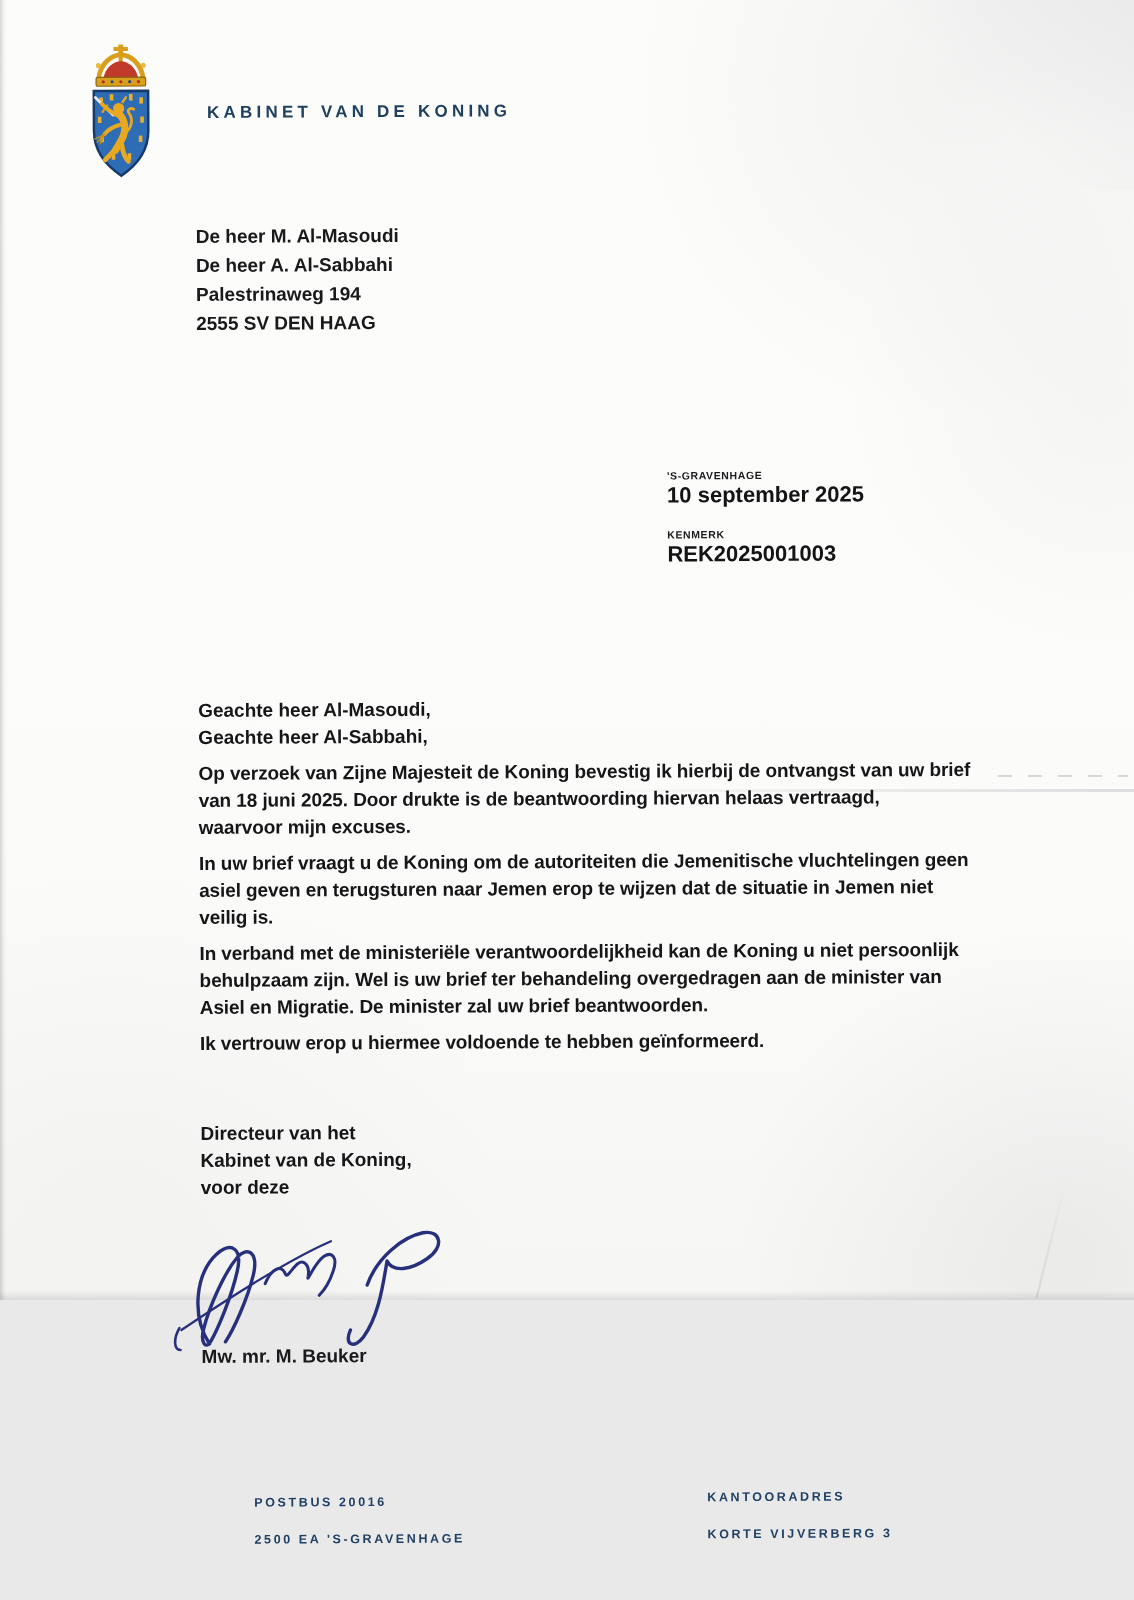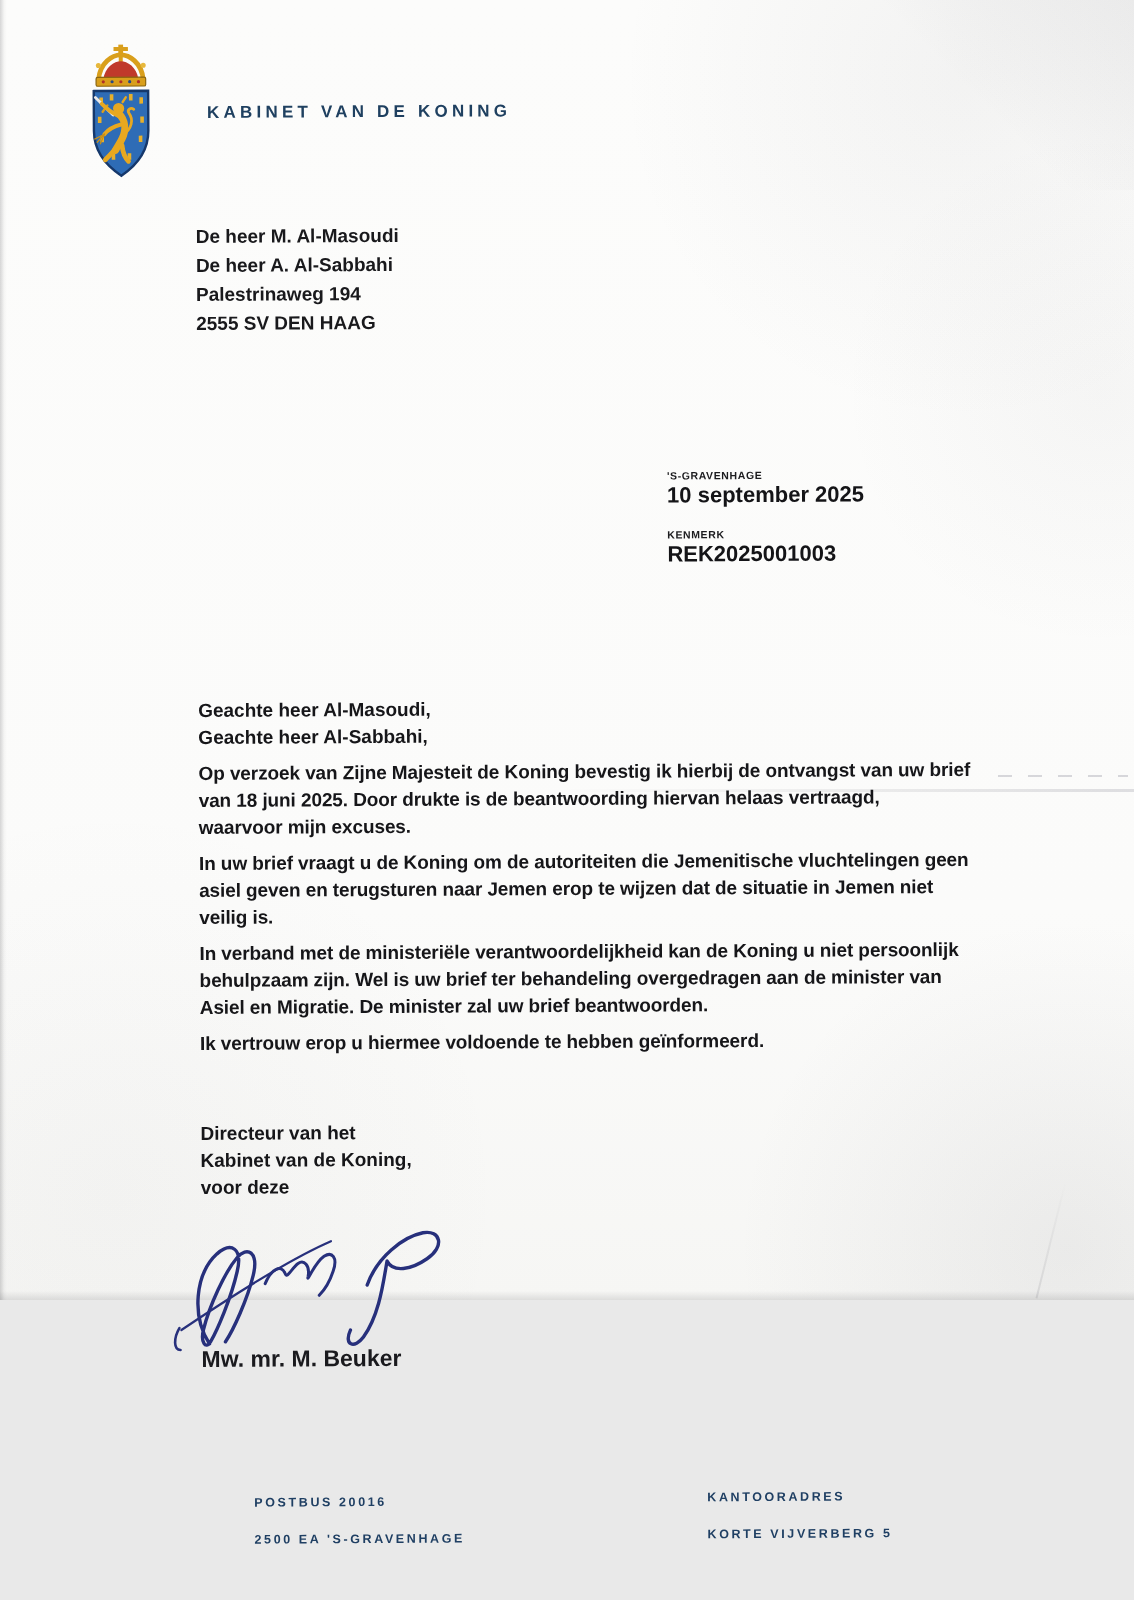--- a/index.html
+++ b/index.html
@@ -65,21 +65,21 @@
   }
 
   
   .closing{
     position:absolute;left:198px;top:1118px;
     font-size:19px;font-weight:600;line-height:27px;color:#161619;
   }
   .signature{position:absolute;left:168px;top:1198px;}
   .signer{
     position:absolute;left:198px;top:1344px;
-    font-size:23px;font-weight:600;color:#1a1a1e;
+    font-size:19px;font-weight:600;color:#1a1a1e;
   }
 
   
   .footer-col{
     position:absolute;
     font-size:12.5px;font-weight:bold;letter-spacing:2.6px;line-height:37px;
     color:#1f3f63;
   }
   .fc1{left:250px;top:1483px;}
   .fc2{left:520px;top:1481px;}
@@ -196,16 +196,16 @@
         <path d="M196,86 C206,58 232,38 252,34 C270,31 274,48 256,60 C240,71 222,74 216,62 C212,84 208,116 192,138 C183,150 172,146 179,131" stroke-width="3.4"></path>
         <path d="M8,128 C2,138 2,150 9,150" stroke-width="2.6"></path>
       </g>
     </svg>
 
     <div class="signer">Mw. mr. M. Beuker</div>
 
     <div class="footer-col fc1 prewrap">POSTBUS 20016
 2500 EA 'S-GRAVENHAGE</div>
     <div class="footer-col fc3 prewrap">KANTOORADRES
-KORTE VIJVERBERG 5</div>
+KORTE VIJVERBERG 3</div>
 
   </div>
 </div>
 
 </body></html>

